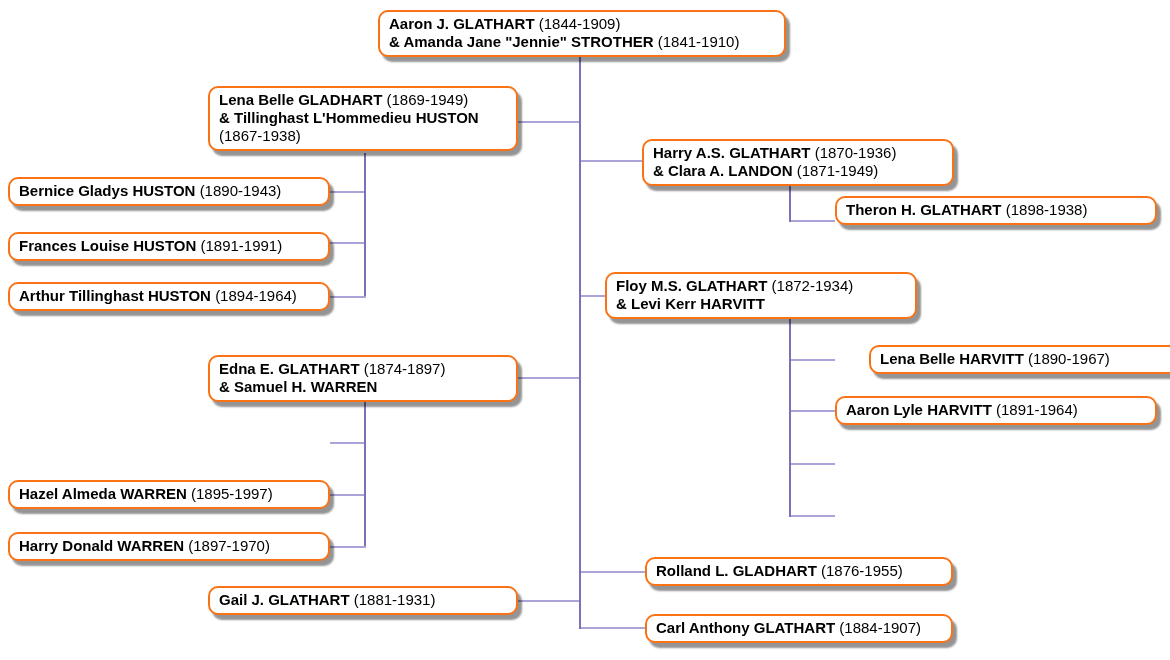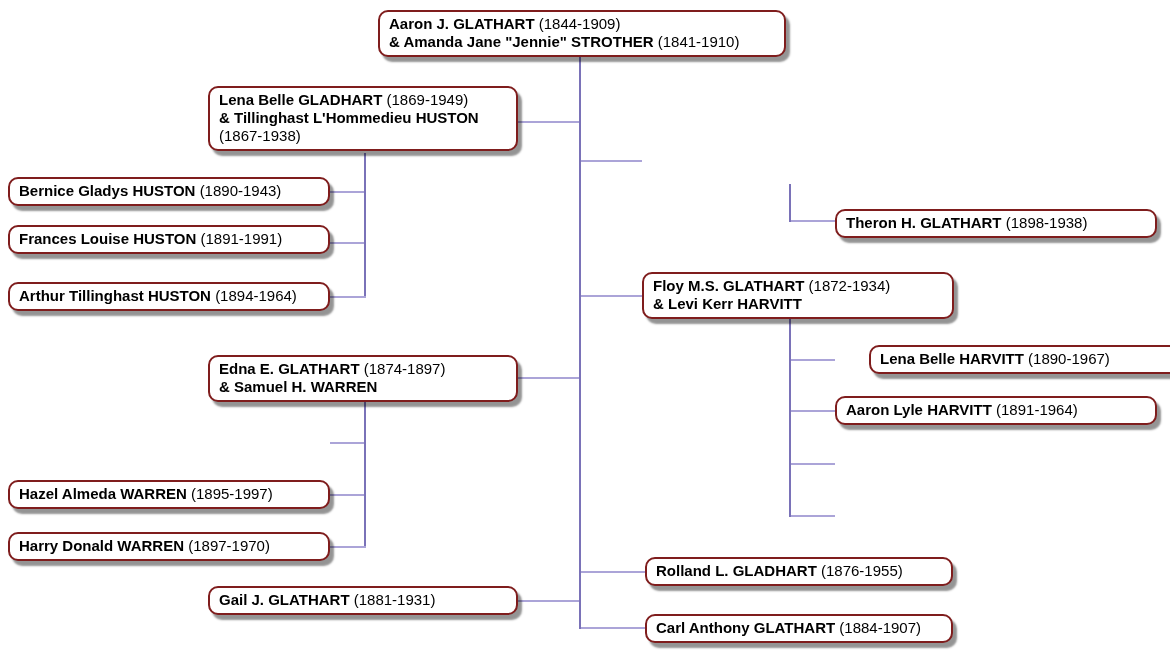--- a/index.html
+++ b/index.html
@@ -4,21 +4,21 @@
 <style>
   html,body { margin:0; padding:0; background:#ffffff; }
   .canvas {
     position:relative; width:1170px; height:660px; overflow:hidden;
     font-family:"Liberation Sans", sans-serif; color:#000;
   }
   .vline { position:absolute; width:2px; background:#7a72b8; }
   .hline { position:absolute; height:2px; background:#aba4d8; }
   .box {
     position:absolute; box-sizing:border-box; background:#ffffff;
-    border:2px solid #7f1d1d; border-radius:10px;
+    border:2px solid #f97316; border-radius:10px;
     box-shadow:4px 5px 2px rgba(0,0,0,0.42);
     padding:3px 8px 4px 9px; font-size:15px; line-height:18px;
     white-space:nowrap;
   }
   .ln { white-space:nowrap; }
   .nm { font-weight:bold; }
   .dt { font-weight:normal; }
 </style>
 </head>
 <body>
@@ -61,34 +61,38 @@
   <div class="box" style="left:208px;top:86px;width:310px">
     <div class="ln"><span class="nm">Lena Belle GLADHART</span> <span class="dt">(1869-1949)</span></div>
     <div class="ln"><span class="nm">&amp; Tillinghast L'Hommedieu HUSTON</span></div>
     <div class="ln"><span class="dt">(1867-1938)</span></div>
   </div>
 
   <div class="box" style="left:8px;top:177px;width:322px">
     <div class="ln"><span class="nm">Bernice Gladys HUSTON</span> <span class="dt">(1890-1943)</span></div>
   </div>
 
-  <div class="box" style="left:8px;top:225px;width:322px">
+  <div class="box" style="left:8px;top:232px;width:322px">
     <div class="ln"><span class="nm">Frances Louise HUSTON</span> <span class="dt">(1891-1991)</span></div>
   </div>
 
   <div class="box" style="left:8px;top:282px;width:322px">
     <div class="ln"><span class="nm">Arthur Tillinghast HUSTON</span> <span class="dt">(1894-1964)</span></div>
   </div>
 
+  <div class="box" style="left:642px;top:139px;width:312px">
+    <div class="ln"><span class="nm">Harry A.S. GLATHART</span> <span class="dt">(1870-1936)</span></div>
+    <div class="ln"><span class="nm">&amp; Clara A. LANDON</span> <span class="dt">(1871-1949)</span></div>
+  </div>
 
-  <div class="box" style="left:835px;top:209px;width:322px">
+  <div class="box" style="left:835px;top:196px;width:322px">
     <div class="ln"><span class="nm">Theron H. GLATHART</span> <span class="dt">(1898-1938)</span></div>
   </div>
 
-  <div class="box" style="left:642px;top:272px;width:312px">
+  <div class="box" style="left:605px;top:272px;width:312px">
     <div class="ln"><span class="nm">Floy M.S. GLATHART</span> <span class="dt">(1872-1934)</span></div>
     <div class="ln"><span class="nm">&amp; Levi Kerr HARVITT</span></div>
   </div>
 
   <div class="box" style="left:869px;top:345px;width:350px">
     <div class="ln"><span class="nm">Lena Belle HARVITT</span> <span class="dt">(1890-1967)</span></div>
   </div>
 
   <div class="box" style="left:835px;top:396px;width:322px">
     <div class="ln"><span class="nm">Aaron Lyle HARVITT</span> <span class="dt">(1891-1964)</span></div>

